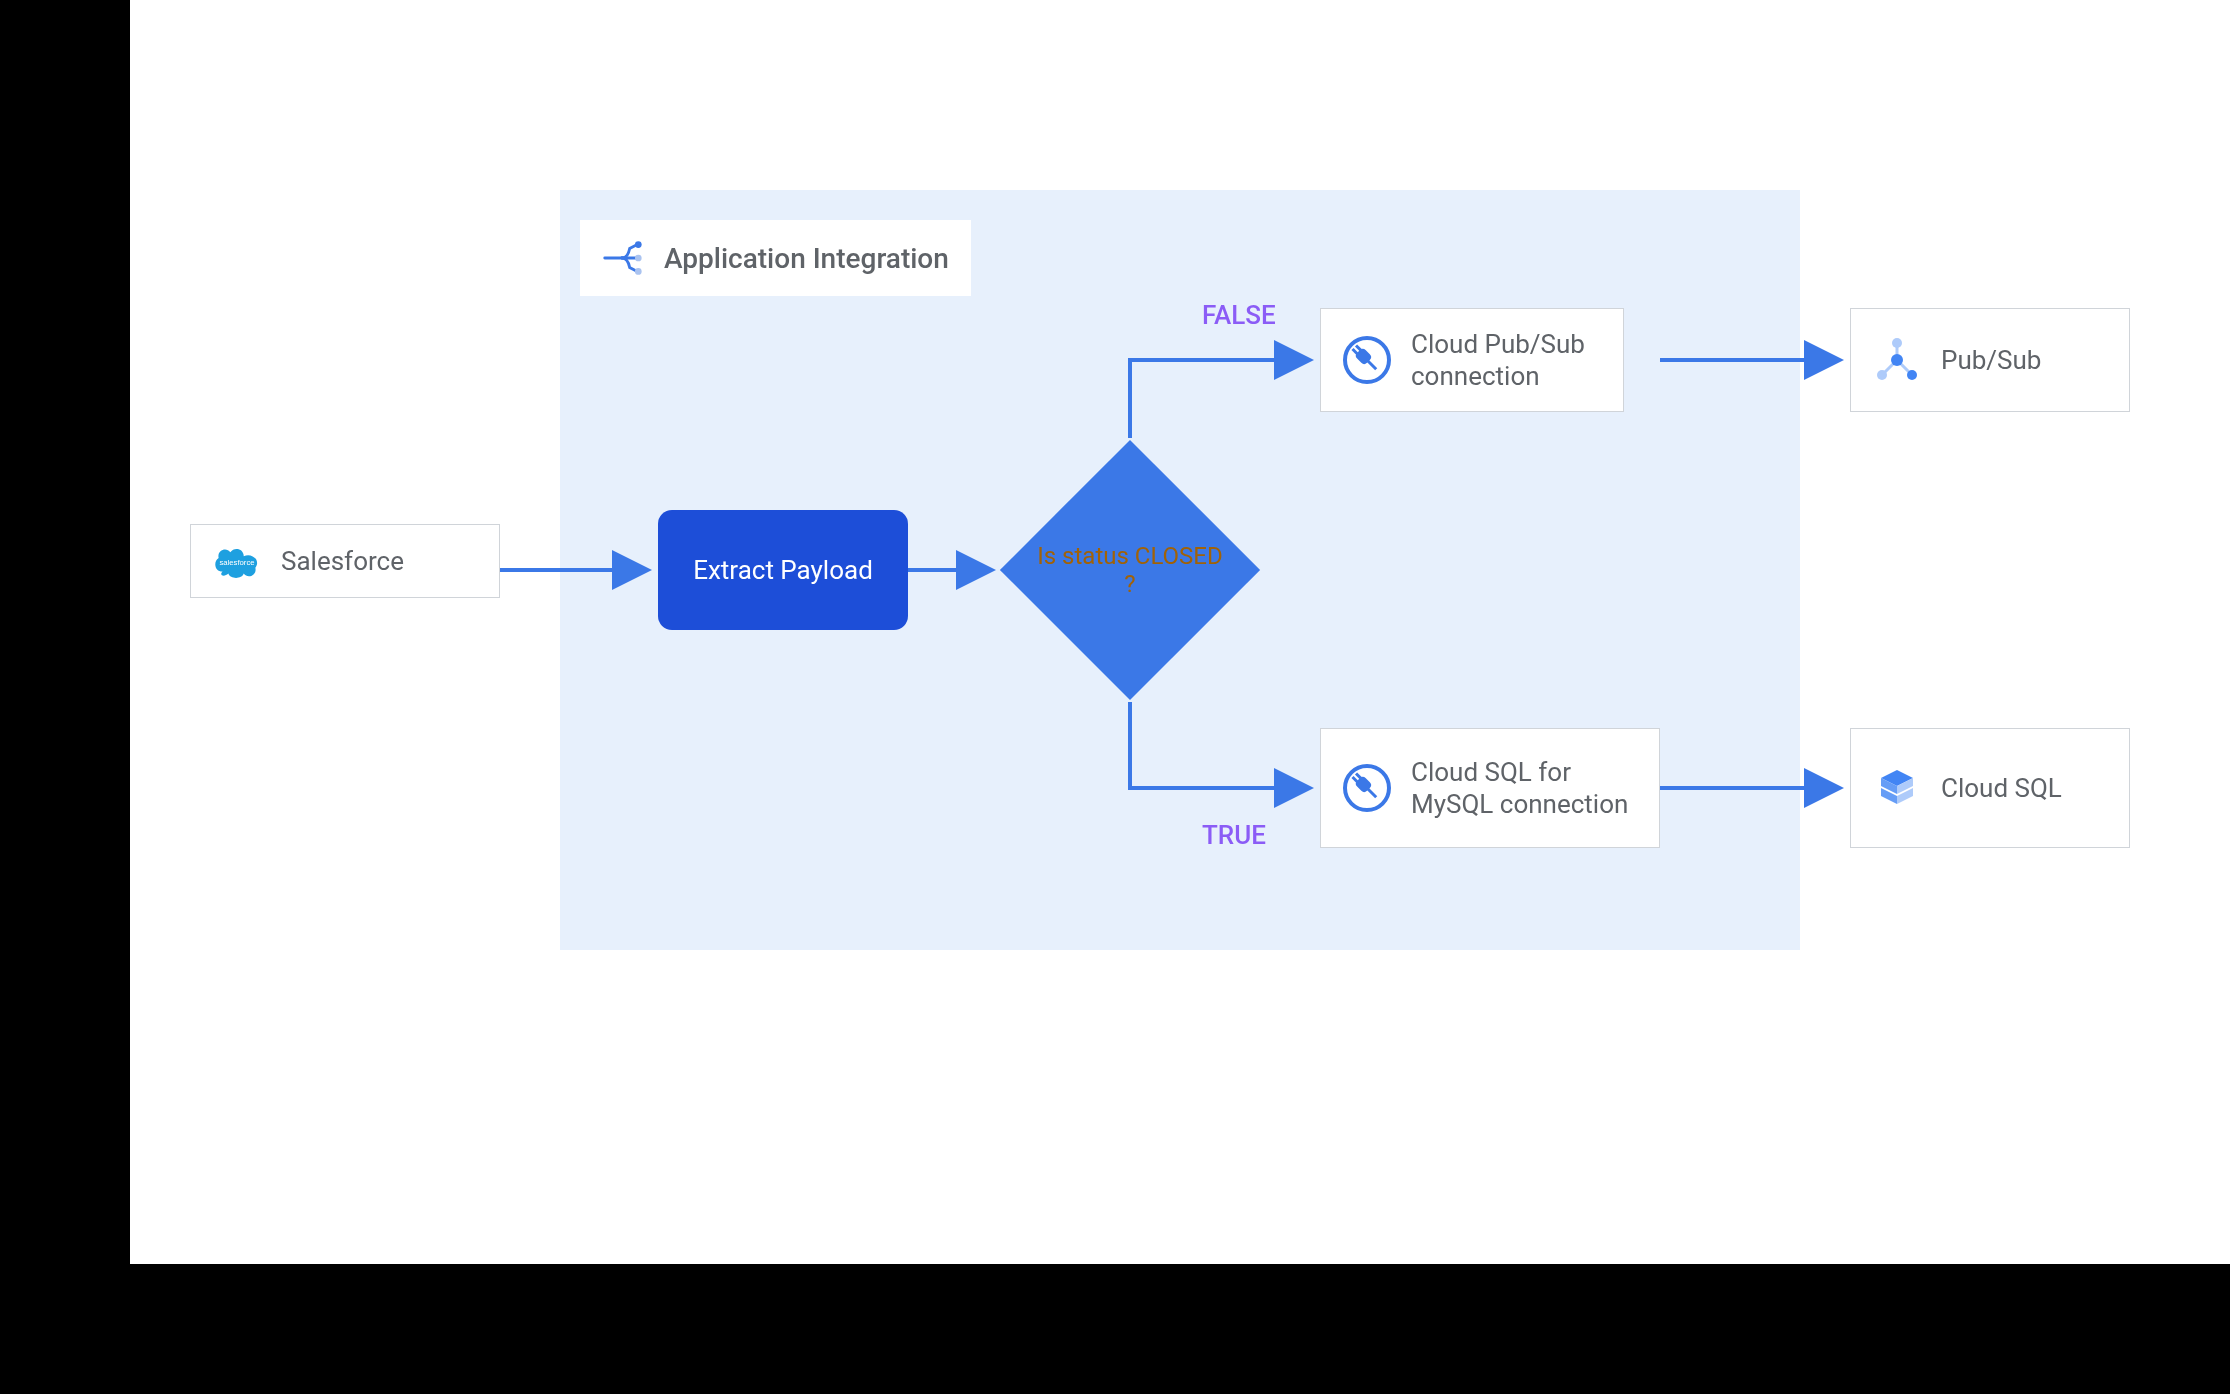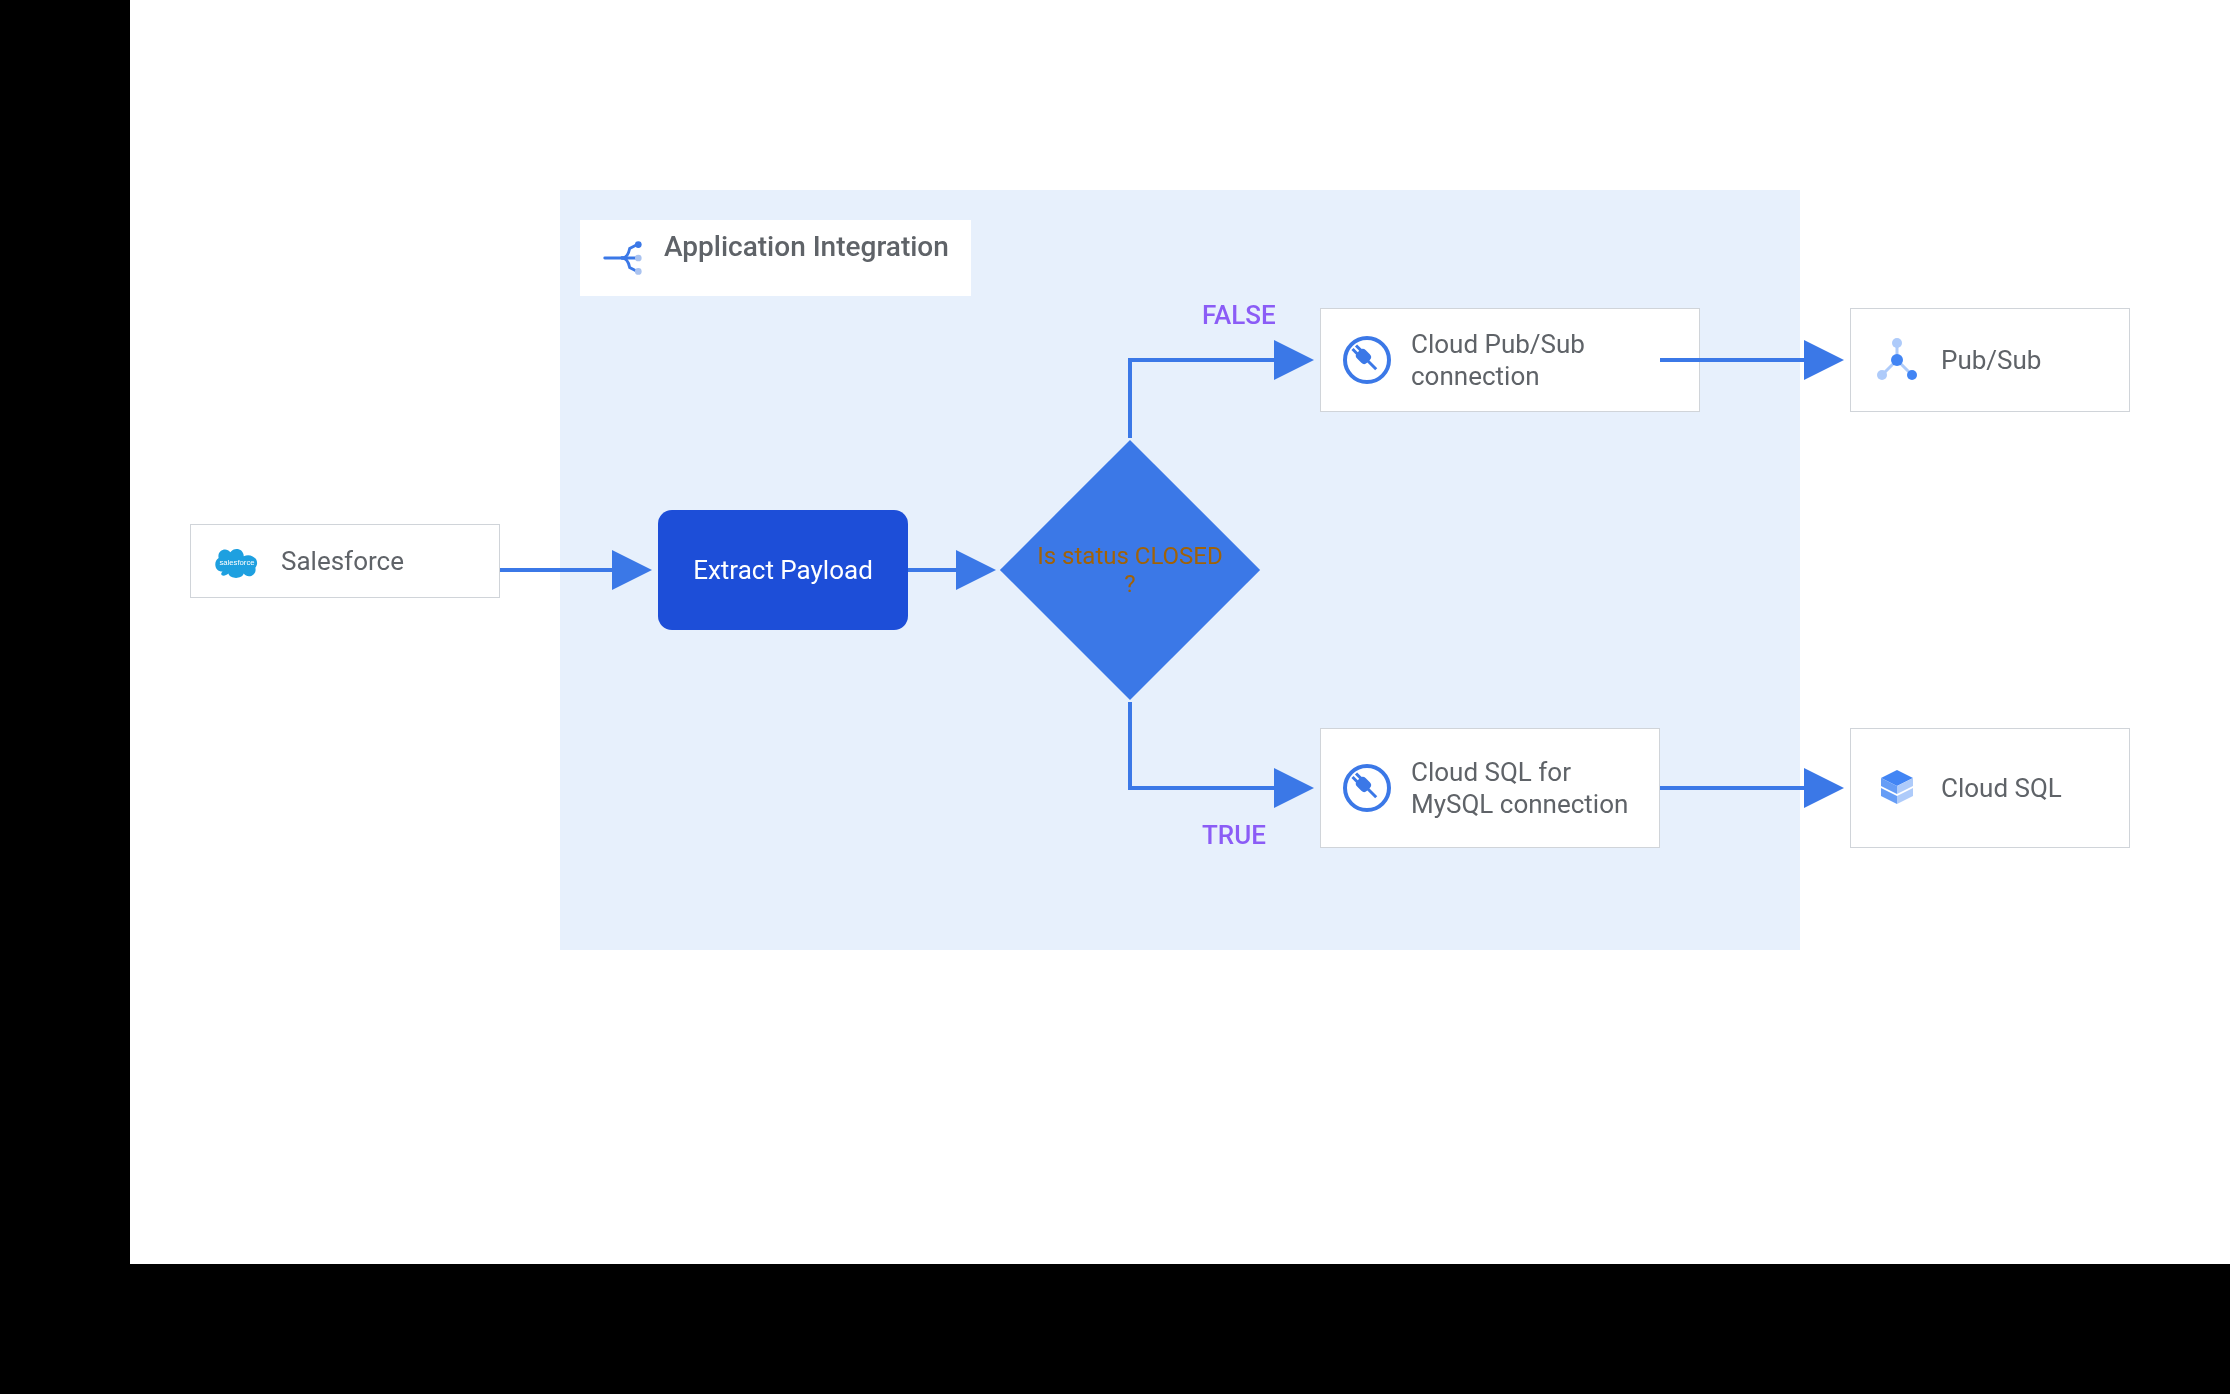--- a/index.html
+++ b/index.html
@@ -34,21 +34,21 @@
     left: 430px; top: 190px;
     width: 1240px; height: 760px;
     background: #e7f0fc;
   }
   .panel-label {
     position: absolute;
     left: 450px; top: 220px;
     background: #fff;
     padding: 10px 22px 10px 14px;
     display: flex;
-    align-items: flex-start;
+    align-items: center;
     gap: 14px;
   }
   .panel-label .txt {
     color: #5f6368;
     font-size: 28px;
     font-weight: 500;
   }
   .node {
     position: absolute;
     background: #fff;
@@ -156,21 +156,21 @@
     <span>Extract Payload</span>
   </div>
 
   <div class="diamond-wrap" style="left:870px; top:440px; width:260px; height:260px;">
     <div style="position:absolute; left:38px; top:38px; width:184px; height:184px;">
       <div class="diamond"></div>
     </div>
     <div class="diamond-text">Is status CLOSED ?</div>
   </div>
 
-  <div class="node" style="left:1190px; top:308px; width:380px; height:104px;">
+  <div class="node" style="left:1190px; top:308px; width:304px; height:104px;">
     <span class="icon-box">
       <svg width="52" height="52" viewBox="0 0 52 52">
         <circle cx="26" cy="26" r="22" fill="none" stroke="#3b78e7" stroke-width="4"></circle>
         <g transform="rotate(-45 26 26)">
           <rect x="20" y="14" width="12" height="14" rx="4" fill="#3b78e7"></rect>
           <rect x="22" y="8" width="3" height="8" fill="#3b78e7"></rect>
           <rect x="27" y="8" width="3" height="8" fill="#3b78e7"></rect>
           <rect x="24.5" y="27" width="3" height="12" fill="#3b78e7"></rect>
         </g>
       </svg>

